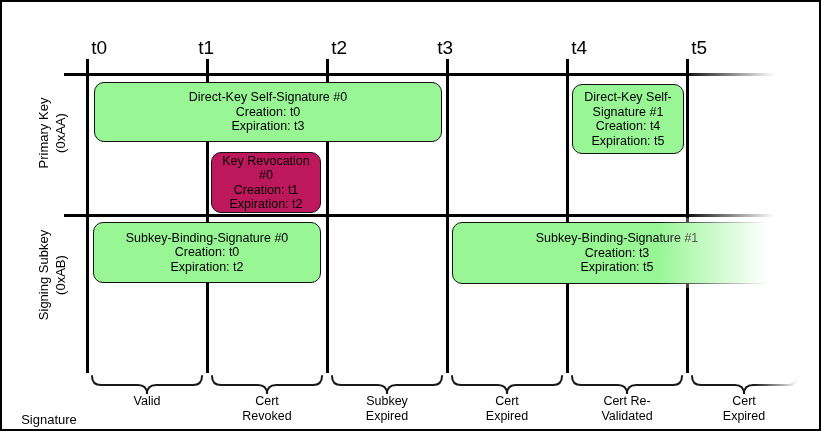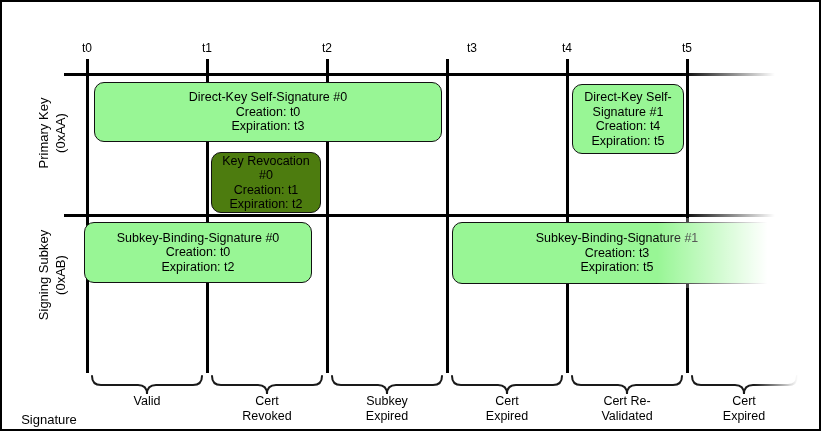--- a/index.html
+++ b/index.html
@@ -9,21 +9,21 @@
     box-sizing:border-box;
     border:2px solid #000;
     background:#fff;
     font-family:"Liberation Sans", sans-serif;
     color:#000;
     overflow:hidden;
   }
   
   .tick-label{
     position:absolute;top:38px;width:40px;
-    text-align:center;font-size:12px;line-height:16px;
+    text-align:right;font-size:19px;line-height:16px;
   }
   
   .vline{
     position:absolute;top:57px;height:314px;width:3px;
     background:#000;
   }
   
   .hline{
     position:absolute;left:62px;width:718px;height:3px;
     background:linear-gradient(to right,#000 0%,#000 86%,rgba(0,0,0,0) 99%);
@@ -40,21 +40,21 @@
     position:absolute;
     box-sizing:border-box;
     border:1.6px solid #111;
     border-radius:10px;
     display:flex;flex-direction:column;justify-content:center;
     text-align:center;font-size:12.5px;line-height:14.5px;
     padding:1px 2px;
     z-index:2;
   }
   .sigbox.green{background:#98F695;}
-  .sigbox.red{background:#4d7c0f;}
+  .sigbox.red{background:#be185d;}
   
   .fade{
     position:absolute;z-index:3;
     background:linear-gradient(to right,rgba(255,255,255,0) 0%,#fff 80%);
   }
   
   .braces-svg{position:absolute;left:0;top:0;z-index:2;}
   
   .seg-label{
     position:absolute;top:392px;width:100px;
@@ -67,23 +67,23 @@
     z-index:4;
     margin-top:20px;
   }
 </style>
 </head>
 <body>
 
 <div class="stage">
 
   <div class="tick-label" style="left:65px">t0</div>
-  <div class="tick-label" style="left:185px">t1</div>
+  <div class="tick-label" style="left:172px">t1</div>
   <div class="tick-label" style="left:305px">t2</div>
-  <div class="tick-label" style="left:450px">t3</div>
+  <div class="tick-label" style="left:411px">t3</div>
   <div class="tick-label" style="left:545px">t4</div>
   <div class="tick-label" style="left:665px">t5</div>
 
   <div class="vline" style="left:83.5px"></div>
   <div class="vline" style="left:203.5px"></div>
   <div class="vline" style="left:323.5px"></div>
   <div class="vline" style="left:443.5px"></div>
   <div class="vline" style="left:563.5px"></div>
   <div class="vline" style="left:683.5px"></div>
 
@@ -110,21 +110,21 @@
     <span>Creation: t1</span>
     <span>Expiration: t2</span>
   </div>
 
   <div class="sigbox green" style="left:570px;top:82px;width:112px;height:70px">
     <span>Direct-Key Self-Signature #1</span>
     <span>Creation: t4</span>
     <span>Expiration: t5</span>
   </div>
 
-  <div class="sigbox green" style="left:82px;top:220px;width:228px;height:61px">
+  <div class="sigbox green" style="left:91px;top:220px;width:228px;height:61px">
     <span>Subkey-Binding-Signature #0</span>
     <span>Creation: t0</span>
     <span>Expiration: t2</span>
   </div>
 
   <div class="sigbox green" style="left:450px;top:220px;width:330px;height:62px">
     <span>Subkey-Binding-Signature #1</span>
     <span>Creation: t3</span>
     <span>Expiration: t5</span>
   </div>

